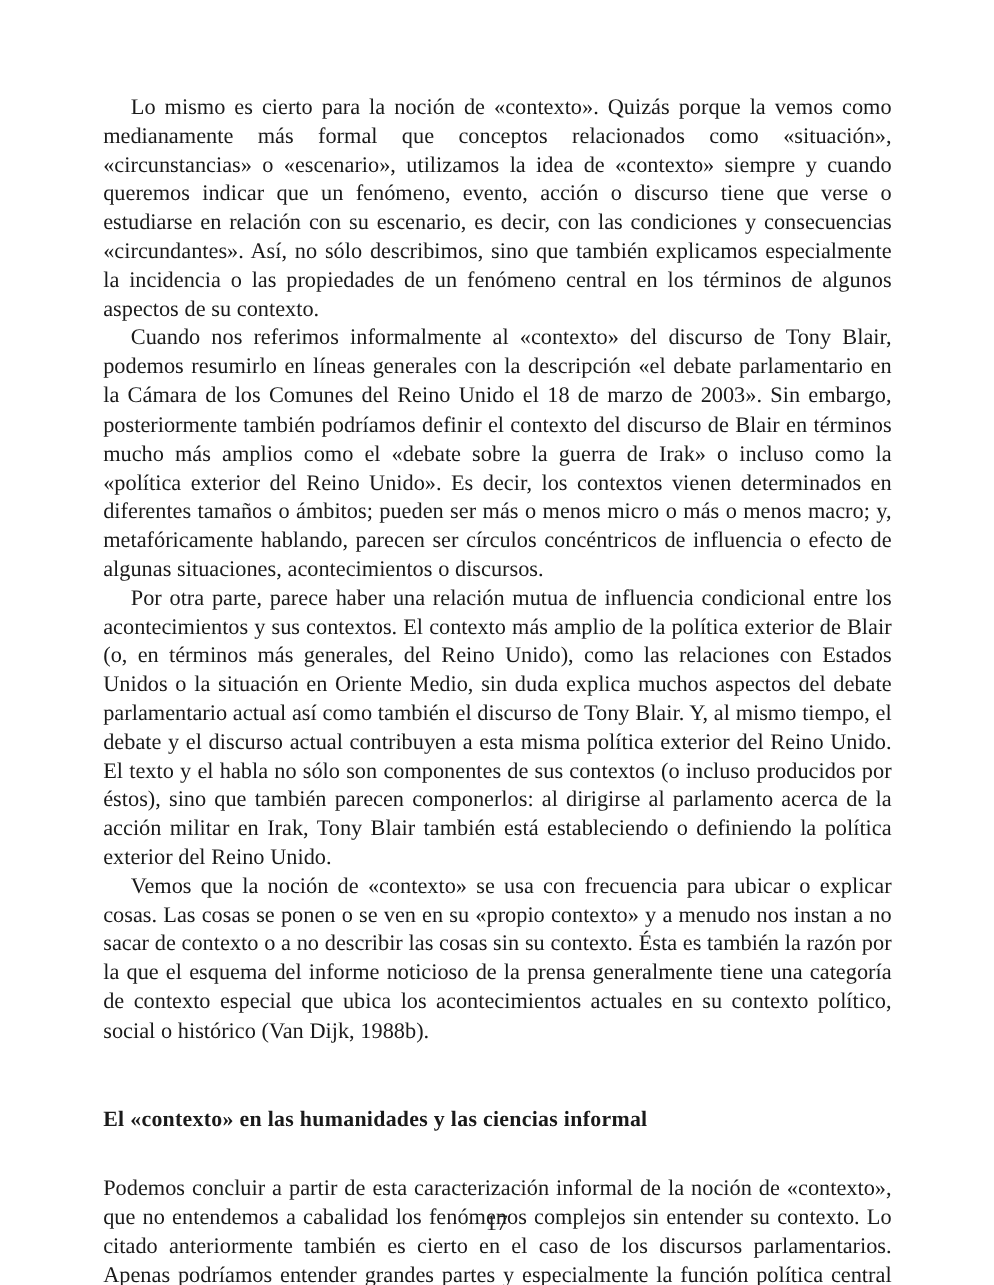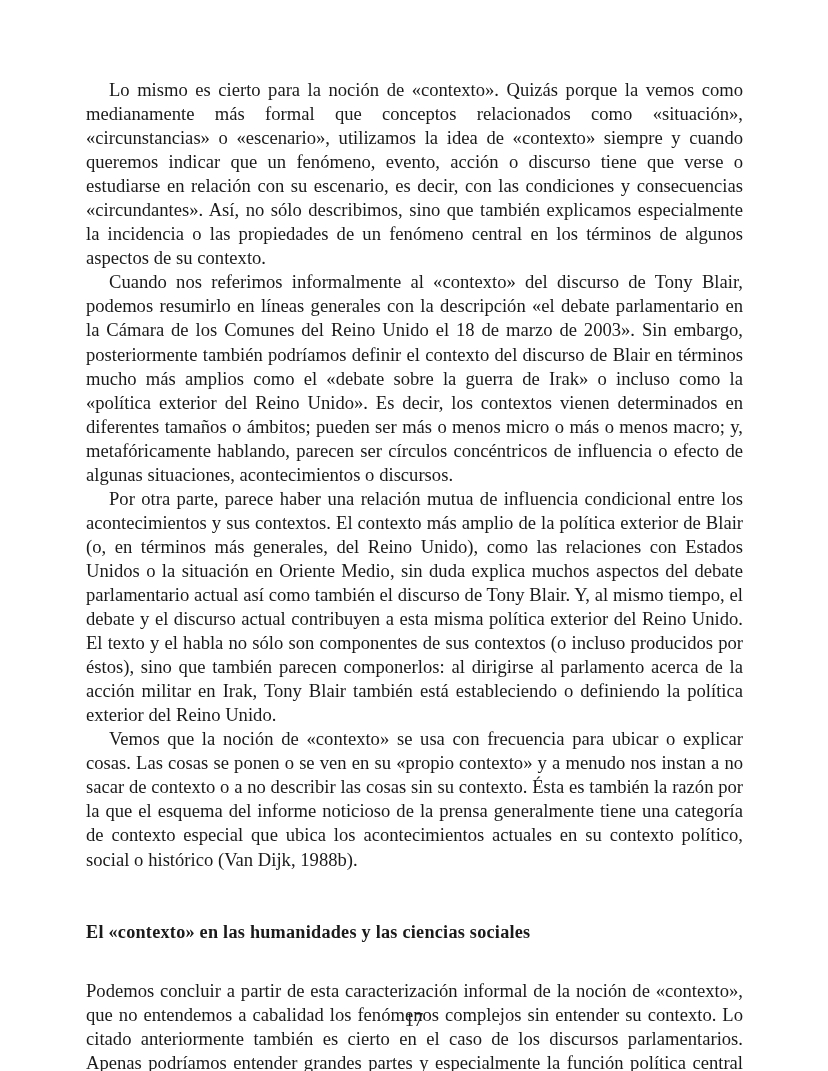--- a/index.html
+++ b/index.html
@@ -85,21 +85,21 @@
     <p class="body-par">Lo mismo es cierto para la noción de «contexto». Quizás porque la vemos como medianamente más formal que conceptos relacionados como «situación», «circunstancias» o «escenario», utilizamos la idea de «contexto» siempre y cuando queremos indicar que un fenómeno, evento, acción o discurso tiene que verse o estudiarse en relación con su escenario, es decir, con las condiciones y consecuencias «circundantes». Así, no sólo describimos, sino que también explicamos especialmente la incidencia o las propiedades de un fenómeno central en los términos de algunos aspectos de su contexto.</p>
 
     <p class="body-par">Cuando nos referimos informalmente al «contexto» del discurso de Tony Blair, podemos resumirlo en líneas generales con la descripción «el debate parlamentario en la Cámara de los Comunes del Reino Unido el 18 de marzo de 2003». Sin embargo, posteriormente también podríamos definir el contexto del discurso de Blair en términos mucho más amplios como el «debate sobre la guerra de Irak» o incluso como la «política exterior del Reino Unido». Es decir, los contextos vienen determinados en diferentes tamaños o ámbitos; pueden ser más o menos micro o más o menos macro; y, metafóricamente hablando, parecen ser círculos concéntricos de influencia o efecto de algunas situaciones, acontecimientos o discursos.</p>
 
     <p class="body-par">Por otra parte, parece haber una relación mutua de influencia condicional entre los acontecimientos y sus contextos. El contexto más amplio de la política exterior de Blair (o, en términos más generales, del Reino Unido), como las relaciones con Estados Unidos o la situación en Oriente Medio, sin duda explica muchos aspectos del debate parlamentario actual así como también el discurso de Tony Blair. Y, al mismo tiempo, el debate y el discurso actual contribuyen a esta misma política exterior del Reino Unido. El texto y el habla no sólo son componentes de sus contextos (o incluso producidos por éstos), sino que también parecen componerlos: al dirigirse al parlamento acerca de la acción militar en Irak, Tony Blair también está estableciendo o definiendo la política exterior del Reino Unido.</p>
 
     <p class="body-par">Vemos que la noción de «contexto» se usa con frecuencia para ubicar o explicar cosas. Las cosas se ponen o se ven en su «propio contexto» y a menudo nos instan a no sacar de contexto o a no describir las cosas sin su contexto. Ésta es también la razón por la que el esquema del informe noticioso de la prensa generalmente tiene una categoría de contexto especial que ubica los acontecimientos actuales en su contexto político, social o histórico (Van Dijk, 1988b).</p>
 
     <div class="gap-before-heading"></div>
 
-    <h2 class="section-heading">El «contexto» en las humanidades y las ciencias sociales</h2>
+    <h2 class="section-heading">El «contexto» en las humanidades y las ciencias informal</h2>
 
     <div class="gap-after-heading"></div>
 
     <p class="body-par no-indent">Podemos concluir a partir de esta caracterización informal de la noción de «contexto», que no entendemos a cabalidad los fenómenos complejos sin entender su contexto. Lo citado anteriormente también es cierto en el caso de los discursos parlamentarios. Apenas podríamos entender grandes partes y especialmente la función política central del</p>
 
   </div>
 
   <div class="page-number">17</div>
 
 </div>

